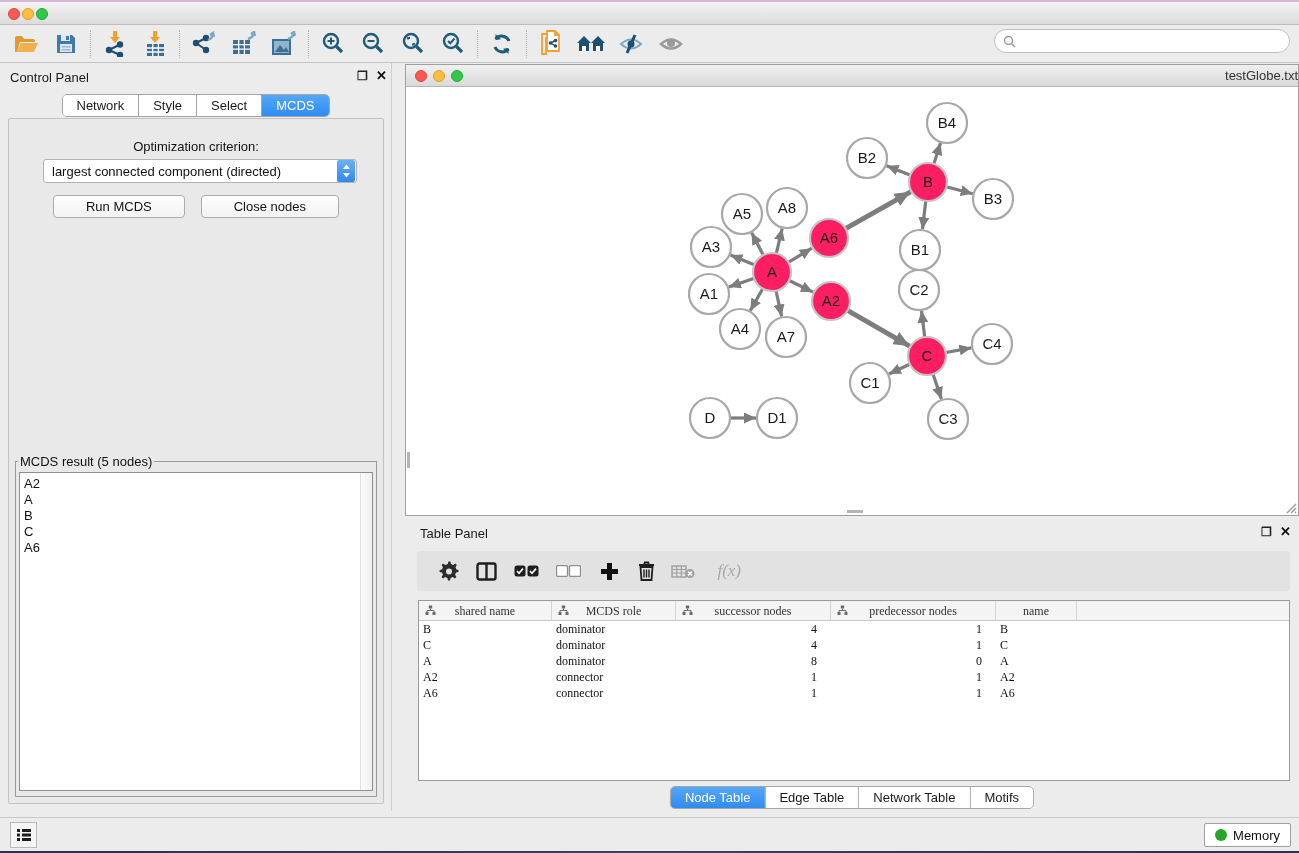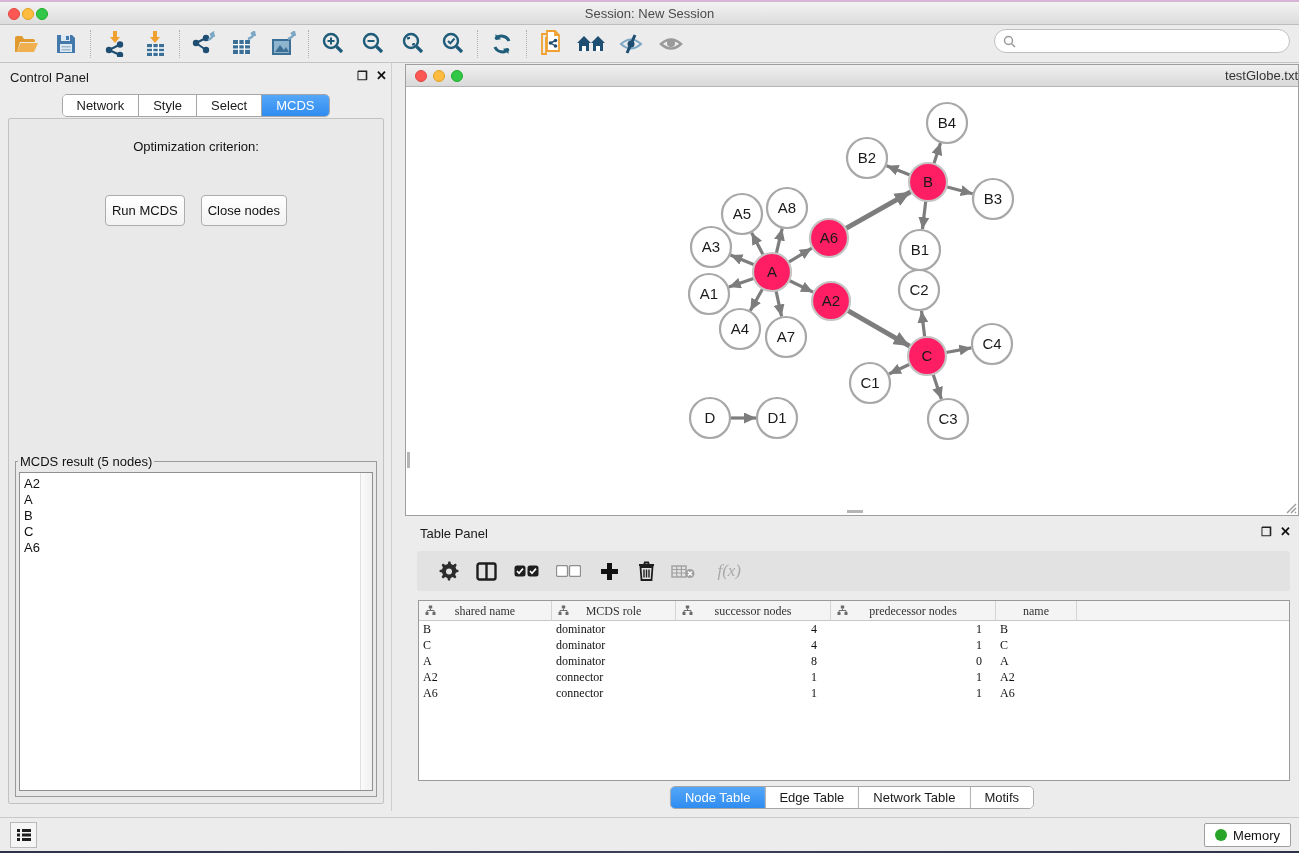--- a/index.html
+++ b/index.html
@@ -42,22 +42,22 @@
     background:#e9e9e9; border:1px solid #c2c2c2; border-radius:2px; }
   #opt-label { position:absolute; left:0; right:0; top:20px; text-align:center; font-size:13px; color:#111; }
   #opt-dropdown { position:absolute; left:34px; top:40px; width:314px; height:24px;
     background:#fff; border:1px solid #b3b3b3; border-radius:3px; display:flex; align-items:center; cursor:default; }
   #opt-dropdown .dd-text { flex:1; font-size:13px; color:#111; padding-left:8px; white-space:nowrap; overflow:hidden; }
   #opt-dropdown .dd-stepper { width:18px; height:22px; border-radius:2px 2px 2px 2px;
     background:linear-gradient(#6cb0f7,#3186ef); margin-right:1px; display:flex; flex-direction:column;
     align-items:center; justify-content:center; color:#fff; }
   .dd-stepper svg { display:block; }
   #cp-buttons { position:absolute; left:0; right:0; top:76px; display:flex; justify-content:center; gap:16px; }
-  .cp-btn { height:31px; background:linear-gradient(#ffffff,#f2f2f2); border:1px solid #adadad;
-    border-radius:4px; font-size:13px; color:#111; padding:0 6px; display:flex; align-items:center; cursor:default; }
+  .cp-btn { height:23px; background:linear-gradient(#ffffff,#f2f2f2); border:1px solid #adadad;
+    border-radius:4px; font-size:13px; color:#111; padding:0 32px; display:flex; align-items:center; cursor:default; }
   #mcds-fieldset { position:absolute; left:6px; top:335px; width:362px; height:343px;
     border:1px solid #9a9a9a; background:transparent; }
   #mcds-fieldset legend { font-size:13px; color:#111; padding:0 2px; margin-left:2px; }
   #mcds-list-wrap { position:absolute; left:3px; right:3px; top:3px; bottom:5px; background:#fff;
     border:1px solid #8f8f8f; overflow:hidden; }
   #mcds-scroll { position:absolute; top:0; right:0; bottom:0; width:12px; border-left:1px solid #e0e0e0;
     background:linear-gradient(to right,#fbfbfb,#efefef); }
   #mcds-list { list-style:none; padding:3px 0 0 4px; }
   #mcds-list li { font-size:13px; line-height:16px; color:#111; }
 
@@ -108,21 +108,20 @@
 </head>
 <body>
 
 <div id="app">
 
   <div id="top-strip"></div>
   <div id="titlebar">
     <span class="tl red" style="left:8px"></span>
     <span class="tl yellow" style="left:22px"></span>
     <span class="tl green" style="left:36px"></span>
-    <span class="title">Session: New Session</span>
   </div>
 
   <div id="toolbar">
     <div style="width:6px"></div>
     <span class="tb-btn">
       <svg width="26" height="22" viewBox="0 0 26 22">
           <path d="M2 19 L2 5 Q2 3 4 3 L9 3 L11 6 L20 6 Q22 6 22 8 L22 9 L7 9 L4 19 Z" fill="#e09a2f"></path>
           <path d="M4 19 L7.5 10 L25 10 L21 19 Z" fill="#f0b050"></path>
         </svg>
     </span>
@@ -266,20 +265,29 @@
 
     <div id="cp-tabs" class="seg-tabs">
       <span class="seg-tab">Network</span>
       <span class="seg-tab">Style</span>
       <span class="seg-tab">Select</span>
       <span class="seg-tab active">MCDS</span>
     </div>
 
     <div id="cp-inner">
       <div id="opt-label">Optimization criterion:</div>
+      <div id="opt-dropdown">
+        <span class="dd-text">largest connected component (directed)</span>
+        <span class="dd-stepper">
+          <svg width="9" height="14" viewBox="0 0 9 14">
+              <path d="M4.5 0.5 L8 5 L1 5 Z" fill="#fff"></path>
+              <path d="M4.5 13.5 L8 9 L1 9 Z" fill="#fff"></path>
+            </svg>
+        </span>
+      </div>
       <div id="cp-buttons">
         <button class="cp-btn">Run MCDS</button>
         <button class="cp-btn">Close nodes</button>
       </div>
       <fieldset id="mcds-fieldset">
         <legend>MCDS result (5 nodes)</legend>
         <div id="mcds-list-wrap">
           <ul id="mcds-list">
               <li>A2</li>
               <li>A</li>

